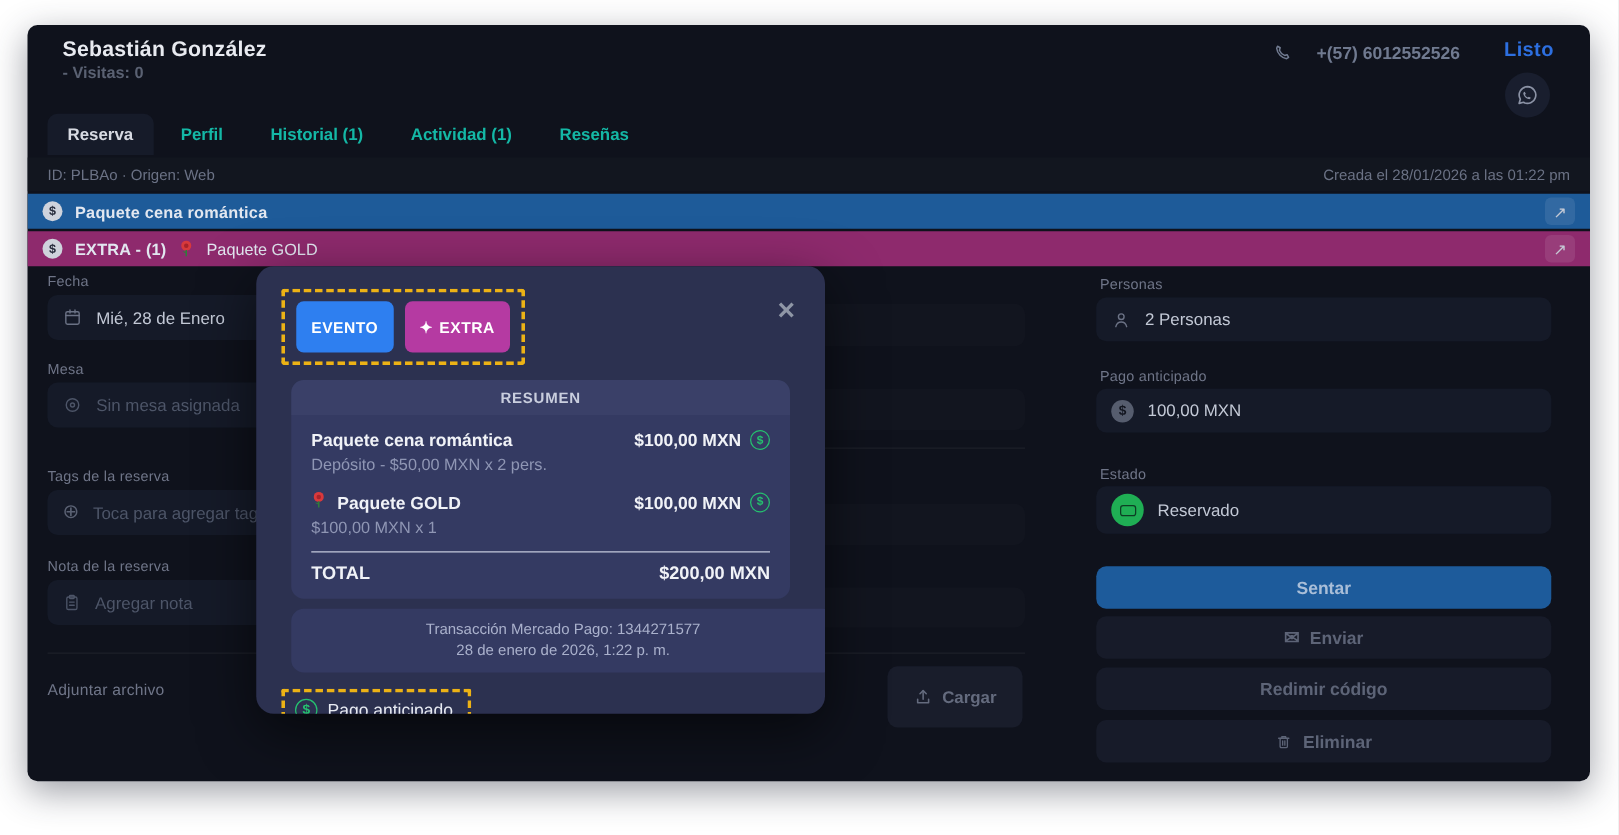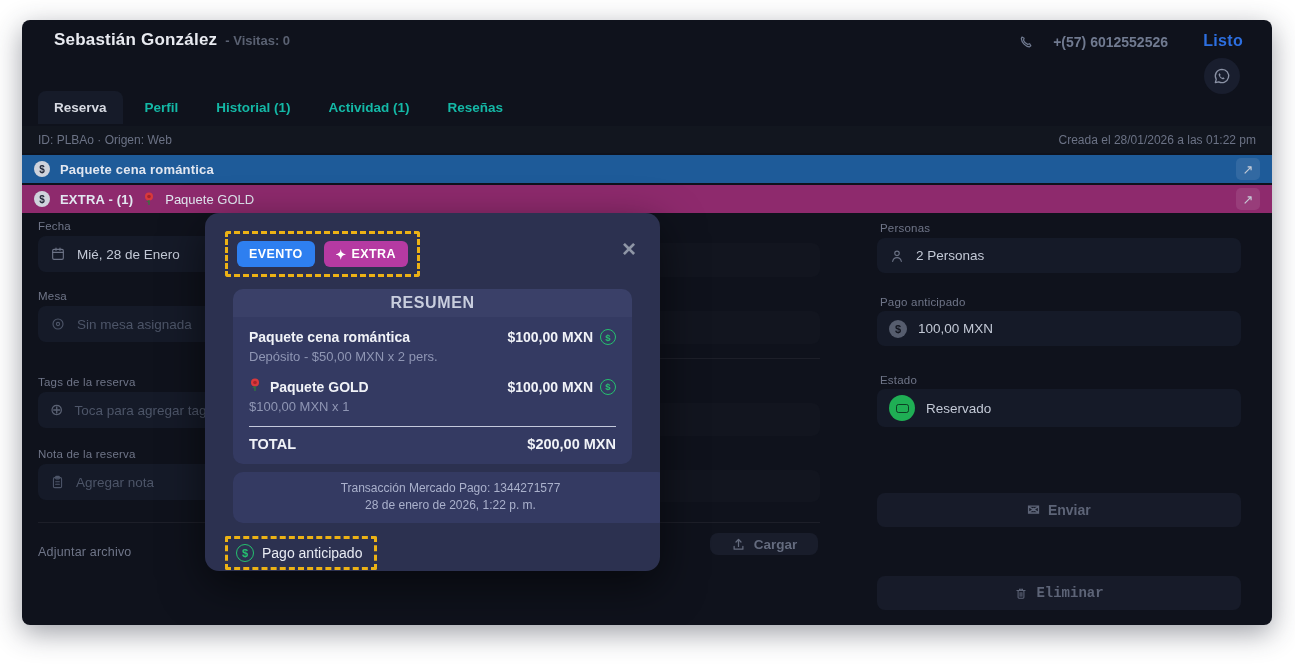--- a/index.html
+++ b/index.html
@@ -53,28 +53,28 @@
   
   .btn{ border-radius:8px; display:flex; align-items:center; justify-content:center; gap:8px; font-size:14px; font-weight:bold;}
   .btn-primary{ background:#1d5b9b; color:#a9bed8;}
   .btn-dark{ background:#171b29; color:#5d6477;}
   .upload-btn{ background:#191d2b; border-radius:8px; color:#646b7e; font-size:13.5px; font-weight:bold; display:flex; align-items:center; justify-content:center; gap:8px;}
 
   
   .modal{ left:183px; top:193px; width:455px; height:358px; background:#2c3150; border-radius:14px;
     box-shadow:0 14px 44px rgba(0,0,0,.55); padding:18px 20px; overflow:hidden;}
   .badges-hl{ display:inline-flex; gap:9px; border:3px dashed #ecb215; padding:7px 9px; border-radius:3px;}
-  .badge{ height:26px; padding:0 12px; border-radius:6px; display:inline-flex; align-items:center; gap:5px;
+  .badge{ height:41px; padding:0 12px; border-radius:6px; display:inline-flex; align-items:center; gap:5px;
     color:#ffffff; font-size:12.5px; font-weight:bold; letter-spacing:.4px;}
   .badge-evento{ background:#2e7ff0;}
   .badge-extra{ background:#b53aa2;}
   .modal-close{ position:absolute; top:24px; right:24px; font-size:24px; font-weight:bold; color:#8f96a6; line-height:1;}
   .panel{ margin-top:12px; margin-left:8px; width:399px;}
   .panel-head{ height:28px; background:#3a4068; border-radius:10px 10px 0 0; display:flex; align-items:center; justify-content:center;
-    font-size:16px; font-weight:bold; color:#c9cede; letter-spacing:.6px;}
+    font-size:12px; font-weight:bold; color:#c9cede; letter-spacing:.6px;}
   .panel-body{ background:#343a62; border-radius:0 0 10px 10px; padding:12px 16px 12px 16px;}
   .line-row{ display:flex; align-items:center; justify-content:space-between;}
   .item-name{ font-size:14px; font-weight:bold; color:#f0f2f7;}
   .item-price{ display:flex; align-items:center; gap:7px; font-size:14px; font-weight:bold; color:#f0f2f7;margin-left:40px;}
   .item-sub{ margin-top:4px; font-size:13px; color:#8f96b4;}
   .green-coin{ width:16px; height:16px; border-radius:50%; border:1.6px solid #25c16f; color:#25c16f; font-size:9.5px; font-weight:bold; display:inline-flex; align-items:center; justify-content:center;}
   .total-div{ margin-top:12px; border-top:1.6px solid rgba(222,227,242,.85);}
   .total-row{ margin-top:9px;}
   .total-txt{ font-size:14.5px; font-weight:bold; color:#f0f2f7;}
   .trans{ margin-top:8px; margin-left:8px; width:435px; background:#343a62; border-radius:10px; padding:8px 10px;
@@ -82,21 +82,21 @@
   .chip-hl{ margin-top:13px; display:inline-flex; align-items:center; gap:8px; border:3px dashed #ecb215; padding:5px 12px 5px 8px; border-radius:2px;}
   .chip-txt{ font-size:14px; color:#e8ebf3;}
   .rose{ display:inline-block; margin-right:5px;}
   svg{ display:block; }
 </style>
 </head>
 <body>
 
 <div class="window">
 
-  <div class="abs" style="left:32px; top:10px; display:flex; align-items:baseline;">
+  <div class="abs" style="left:20px; top:10px; display:flex; align-items:baseline;flex-direction:column;">
     <span class="cust-name">Sebastián González</span>
     <span class="visits">- Visitas: 0</span>
   </div>
 
   <div class="abs phone-group" style="top:14px; right:104px;">
     <span>
       <svg width="16" height="16" viewBox="0 0 24 24" fill="none" stroke="#707a90" stroke-width="1.8" stroke-linecap="round" stroke-linejoin="round">
         <path d="M6 4.5l3.2 1.8-.9 3c1 2.6 3.6 5.2 6.2 6.2l3-.9 1.8 3.2-2.4 1.6C11.4 19 5.5 13 5 6.9z"></path>
       </svg>
     </span>
@@ -192,21 +192,21 @@
   </div>
 
   <div class="abs ghost" style="left:420px; top:223px; width:378px; height:34px;"></div>
   <div class="abs ghost" style="left:420px; top:291px; width:378px; height:33px;"></div>
   <div class="abs divline" style="left:420px; top:338px; width:378px;"></div>
   <div class="abs ghost" style="left:420px; top:383px; width:378px; height:33px;"></div>
   <div class="abs ghost" style="left:420px; top:450px; width:378px; height:32px;"></div>
 
   <div class="abs divline" style="left:16px; top:502px; width:782px;"></div>
   <div class="abs flabel" style="left:16px; top:525px; font-size:12.5px;">Adjuntar archivo</div>
-  <div class="abs upload-btn" style="left:688px; top:513px; width:108px; height:22px;">
+  <div class="abs upload-btn" style="left:688px; top:513px; width:108px; height:49px;">
     <span>
       <svg width="15" height="15" viewBox="0 0 24 24" fill="none" stroke="#646b7e" stroke-width="2" stroke-linecap="round" stroke-linejoin="round">
         <path d="M12 15V4.5"></path>
           <path d="M8 8l4-4 4 4"></path>
           <path d="M5 15v4.5h14V15"></path>
       </svg>
     </span>
     <span>Cargar</span>
   </div>
 
@@ -228,28 +228,30 @@
   </div>
 
   <div class="abs flabel" style="left:858px; top:354px;">Estado</div>
   <div class="abs field" style="left:855px; top:369px; width:364px; height:38px;">
     <span class="estado-ic">
         <span class="estado-inner"></span>
       </span>
     <span class="fval">Reservado</span>
   </div>
 
+  <div class="abs btn btn-primary" style="left:855px; top:433px; width:364px; height:34px;">Sentar</div>
 
   <div class="abs btn btn-dark" style="left:855px; top:473px; width:364px; height:34px;">
     <span style="font-size:15px;">✉</span>
     <span>Enviar</span>
   </div>
 
-
-  <div class="abs btn btn-dark" style="left:855px; top:556px; width:364px; height:34px;font-family:Liberation Mono, monospace;">
+  <div class="abs btn btn-dark" style="left:855px; top:514px; width:364px; height:34px;">Redimir código</div>
+
+  <div class="abs btn btn-dark" style="left:855px; top:556px; width:364px; height:34px;">
     <span>
       <svg width="14" height="15" viewBox="0 0 24 24" fill="none" stroke="#5d6477" stroke-width="1.8" stroke-linecap="round">
         <path d="M5 7h14"></path>
           <path d="M9.5 7V4.8h5V7"></path>
           <rect x="7" y="7" width="10" height="13" rx="1.5"></rect>
           <line x1="10.5" y1="10.5" x2="10.5" y2="16.5"></line>
           <line x1="13.5" y1="10.5" x2="13.5" y2="16.5"></line>
       </svg>
     </span>
     <span>Eliminar</span>

